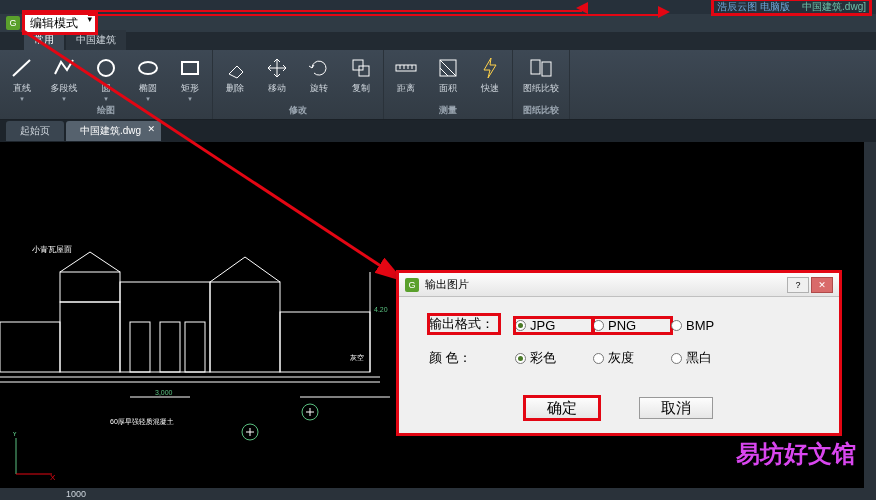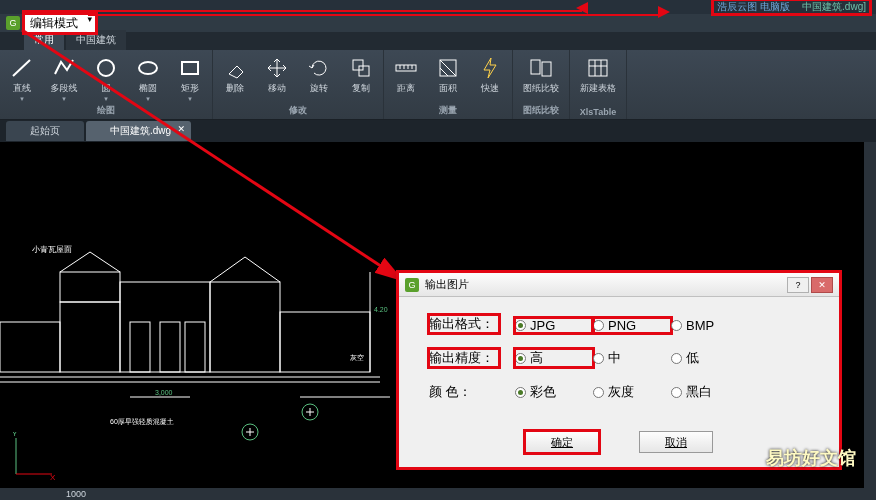--- a/index.html
+++ b/index.html
@@ -23,21 +23,21 @@
   .ribbon { height: 70px; background: linear-gradient(#3d4854, #323b44); border-bottom: 1px solid #1a2026; display: flex; }
   .group { display: flex; flex-direction: column; border-right: 1px solid #2a323a; padding: 2px 4px 0; }
   .btns { display: flex; gap: 6px; flex: 1; align-items: flex-start; }
   .btn { width: 36px; display: flex; flex-direction: column; align-items: center; gap: 2px; cursor: pointer; padding-top: 4px; }
   .btn .ic { width: 24px; height: 24px; display: flex; align-items: center; justify-content: center; }
   .btn .lbl { font-size: 9px; color: #cfd6dd; white-space: nowrap; }
   .btn .dd { font-size: 7px; color: #9aa5b0; margin-top: -2px; }
   .glabel { font-size: 9px; color: #9aa5b0; text-align: center; padding: 1px 0 2px; font-weight: bold; }
   
   .doctabs { height: 22px; background: #1d242b; display: flex; align-items: center; padding-left: 6px; gap: 2px; }
-  .doctab { background: #3a4550; color: #cfd6dd; font-size: 10px; padding: 3px 24px; border-radius: 3px 3px 0 0; position: relative; }
+  .doctab { background: #3a4550; color: #cfd6dd; font-size: 10px; padding: 3px 14px; border-radius: 3px 3px 0 0; position: relative; }
   .doctab.active { background: #56626e; color: #fff; padding-right: 20px; }
   .doctab .x { position: absolute; right: 6px; top: 3px; font-size: 9px; }
   
   .canvas { position: relative; background: #000; height: 358px; overflow: hidden; }
   .drawing { position: absolute; top: 70px; left: 0; }
   .drawing svg line, .drawing svg rect, .drawing svg path { stroke: #fff; }
   .vbar { position: absolute; right: 0; top: 0; bottom: 0; width: 12px; background: #2a323a; }
   .hbar { position: absolute; left: 0; right: 12px; bottom: 0; height: 12px; background: #2a323a; display: flex; align-items: center; padding-left: 26px; }
   .coord { color: #cfd6dd; font-size: 9px; margin-left: 40px; }
   .ucs { position: absolute; left: 10px; bottom: 20px; }
@@ -50,23 +50,23 @@
   .dlgtitle .wbtns { margin-left: auto; display: flex; gap: 2px; }
   .wb { width: 22px; height: 16px; border: 1px solid #b0b0b0; background: #f0f0f0; font-size: 9px; display: flex; align-items: center; justify-content: center; cursor: pointer; }
   .wb.close { background: #d96a6a; color: #fff; border-color: #b04a4a; }
   .dlgbody { padding: 18px 30px 8px; }
   .row { display: flex; align-items: flex-end; margin-bottom: 16px; font-size: 13px; }
   .rlabel { width: 70px; }
   .opt { display: flex; align-items: center; gap: 4px; width: 78px; }
   .radio { width: 11px; height: 11px; border: 1px solid #777; border-radius: 50%; display: inline-flex; align-items: center; justify-content: center; background: #fff; }
   .radio.sel::after { content: ""; width: 5px; height: 5px; background: #4a7a28; border-radius: 50%; }
   .dlgbtns { display: flex; justify-content: center; gap: 40px; padding: 6px 0 14px; }
-  .dbtn { width: 74px; height: 22px; border: 1px solid #999; background: linear-gradient(#fdfdfd,#e6e6e6); font-size: 11px; cursor: pointer; text-decoration: underline; }
-  
-  .watermark { position: absolute; right: 20px; bottom: 30px; color: #fef9c3; font-size: 18px; font-weight: bold; text-shadow: 0 0 3px #000; }
+  .dbtn { width: 74px; height: 22px; border: 1px solid #999; background: linear-gradient(#fdfdfd,#e6e6e6); font-size: 15px; cursor: pointer; }
+  
+  .watermark { position: absolute; right: 20px; bottom: 30px; color: #d946ef; font-size: 24px; font-weight: bold; text-shadow: 0 0 3px #000; }
 </style>
 </head>
 <body>
 
 <div class="titlebar">
   <div class="titlebar-right red-box" style="padding:0 4px">
     <span>浩辰云图 电脑版</span>
     <span>中国建筑.dwg]</span>
   </div>
 </div>
@@ -214,36 +214,20 @@
           <span class="ic">
             <svg width="24" height="24">
               <rect x="2" y="4" width="9" height="14" stroke="#fff" fill="none"></rect>
               <rect x="13" y="6" width="9" height="14" stroke="#fff" fill="none"></rect>
             </svg>
           </span>
           <span class="lbl">图纸比较</span>
         </div>
     </div>
     <div class="glabel">图纸比较</div>
-  </div>
-  <div class="group">
-    <div class="btns">
-      <div class="btn" style="width:48px">
-          <span class="ic">
-            <svg width="24" height="24">
-              <rect x="3" y="4" width="18" height="16" stroke="#fff" fill="none"></rect>
-              <line x1="3" y1="10" x2="21" y2="10" stroke="#fff"></line>
-              <line x1="9" y1="4" x2="9" y2="20" stroke="#fff"></line>
-              <line x1="15" y1="4" x2="15" y2="20" stroke="#fff"></line>
-            </svg>
-          </span>
-          <span class="lbl">新建表格</span>
-        </div>
-    </div>
-    <div class="glabel">XlsTable</div>
   </div>
 </div>
 
 <div class="doctabs">
   <div class="doctab">起始页</div>
   <div class="doctab active"><span>中国建筑.dwg</span><span class="x">✕</span></div>
 </div>
 
 <div class="canvas">
   <div class="drawing">
@@ -347,35 +331,20 @@
       <span class="opt red-box">
           <span class="radio"></span>
           <span>PNG</span>
         </span>
       <span class="opt">
           <span class="radio"></span>
           <span>BMP</span>
         </span>
     </div>
     <div class="row">
-      <span class="rlabel red-box">输出精度：</span>
-      <span class="opt red-box" style="margin-left:16px">
-          <span class="radio sel"></span>
-          <span>高</span>
-        </span>
-      <span class="opt">
-          <span class="radio"></span>
-          <span>中</span>
-        </span>
-      <span class="opt">
-          <span class="radio"></span>
-          <span>低</span>
-        </span>
-    </div>
-    <div class="row">
       <span class="rlabel">颜  色：</span>
       <span class="opt" style="margin-left:16px">
           <span class="radio sel"></span>
           <span>彩色</span>
         </span>
       <span class="opt">
           <span class="radio"></span>
           <span>灰度</span>
         </span>
       <span class="opt">

